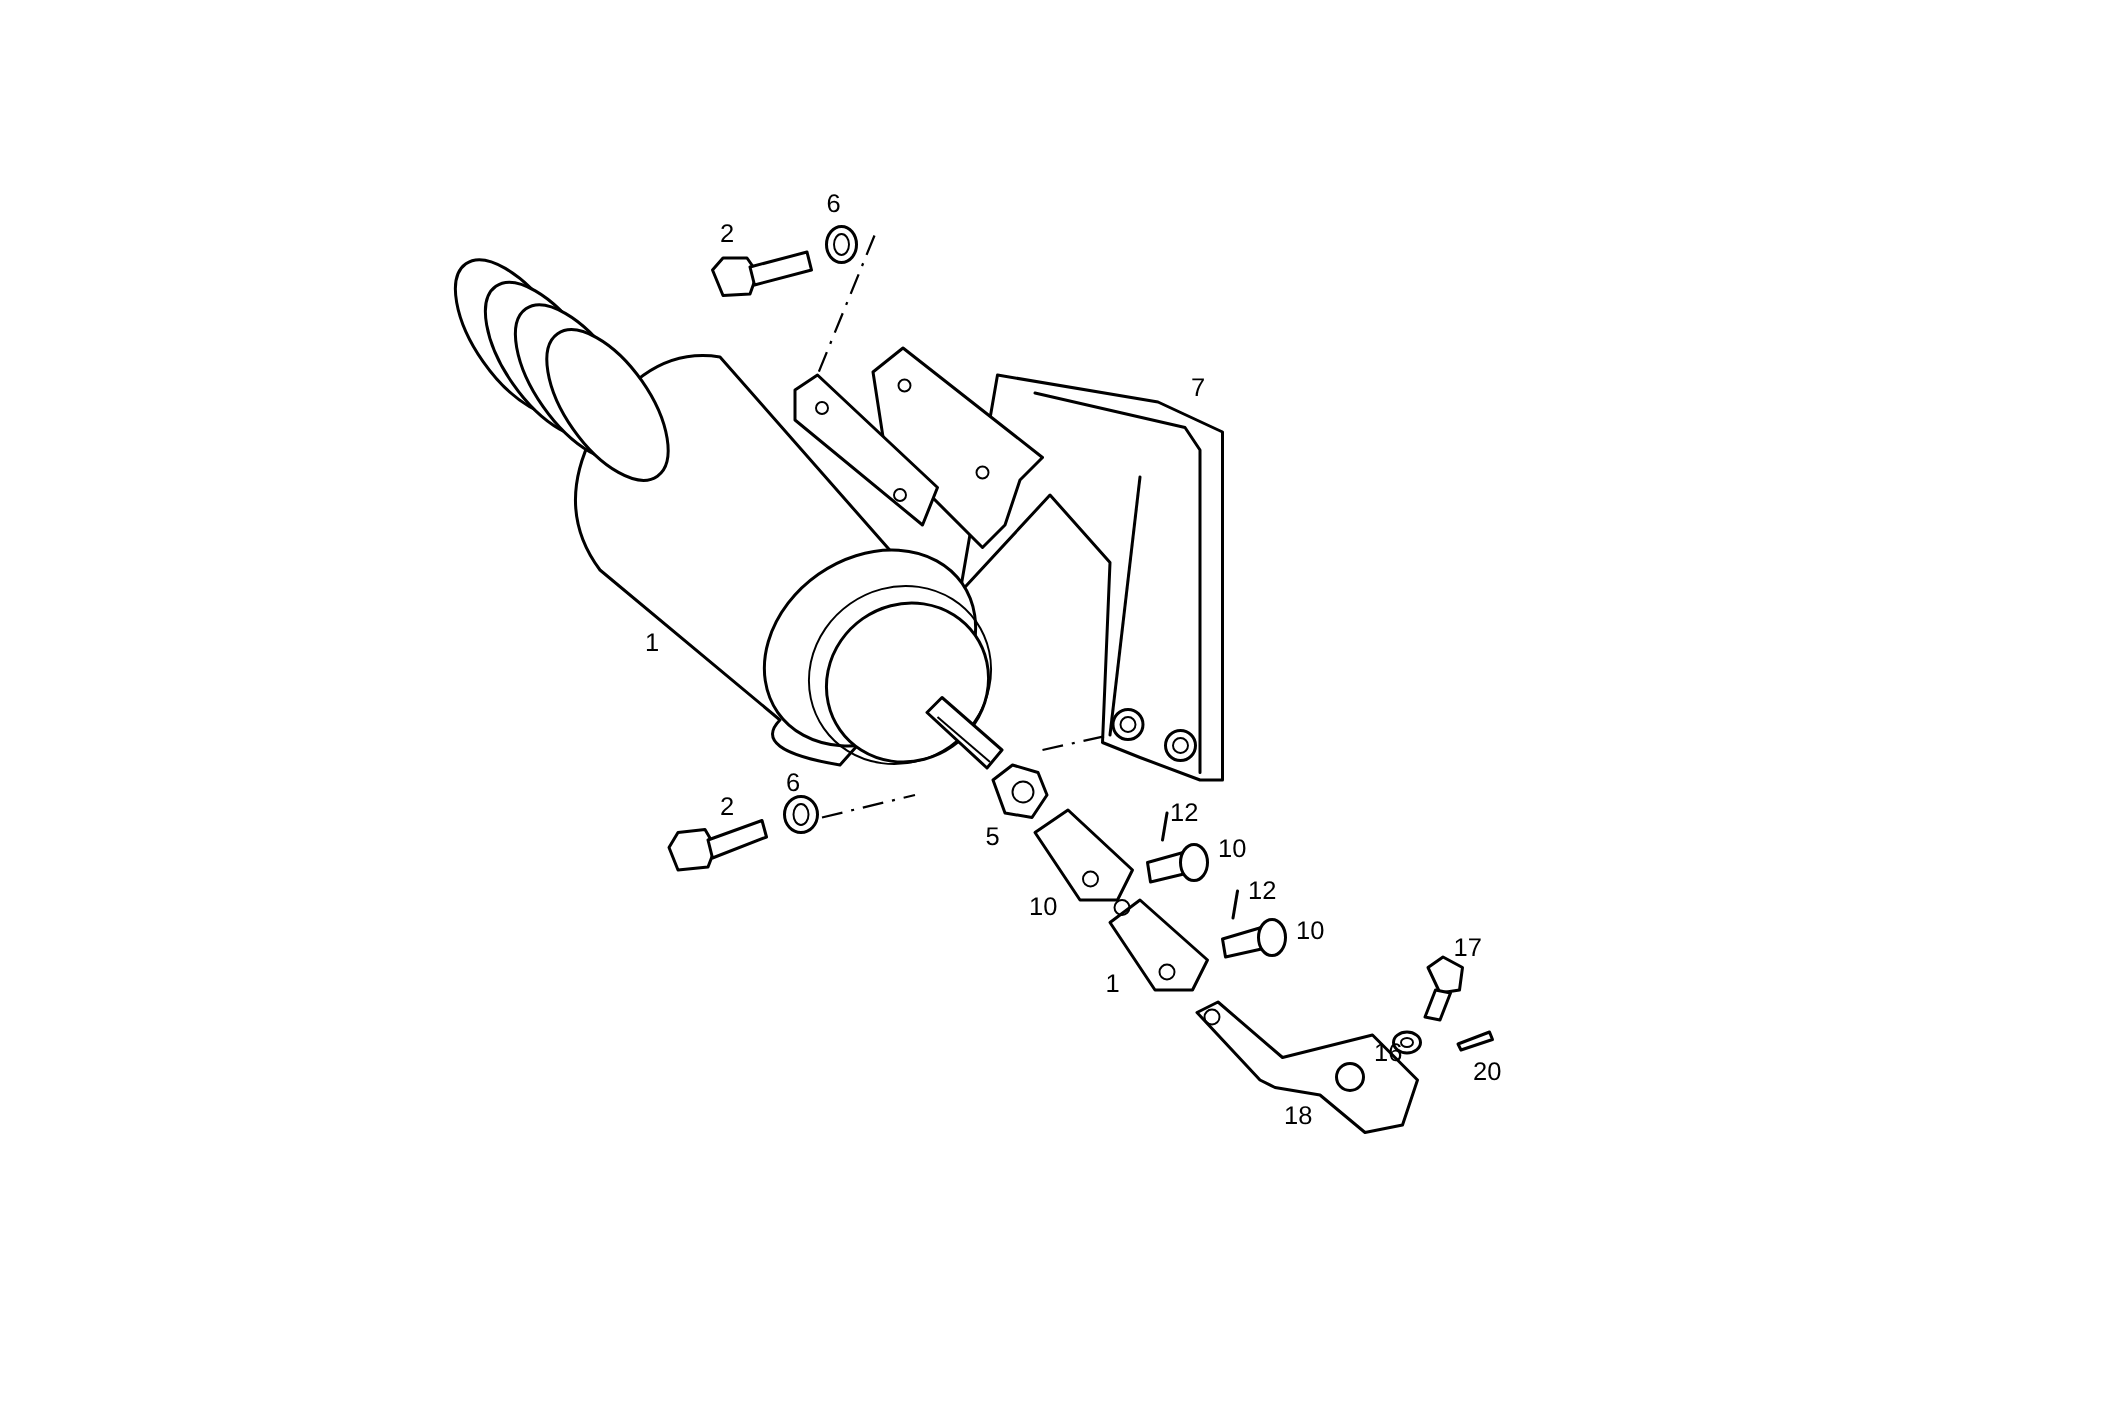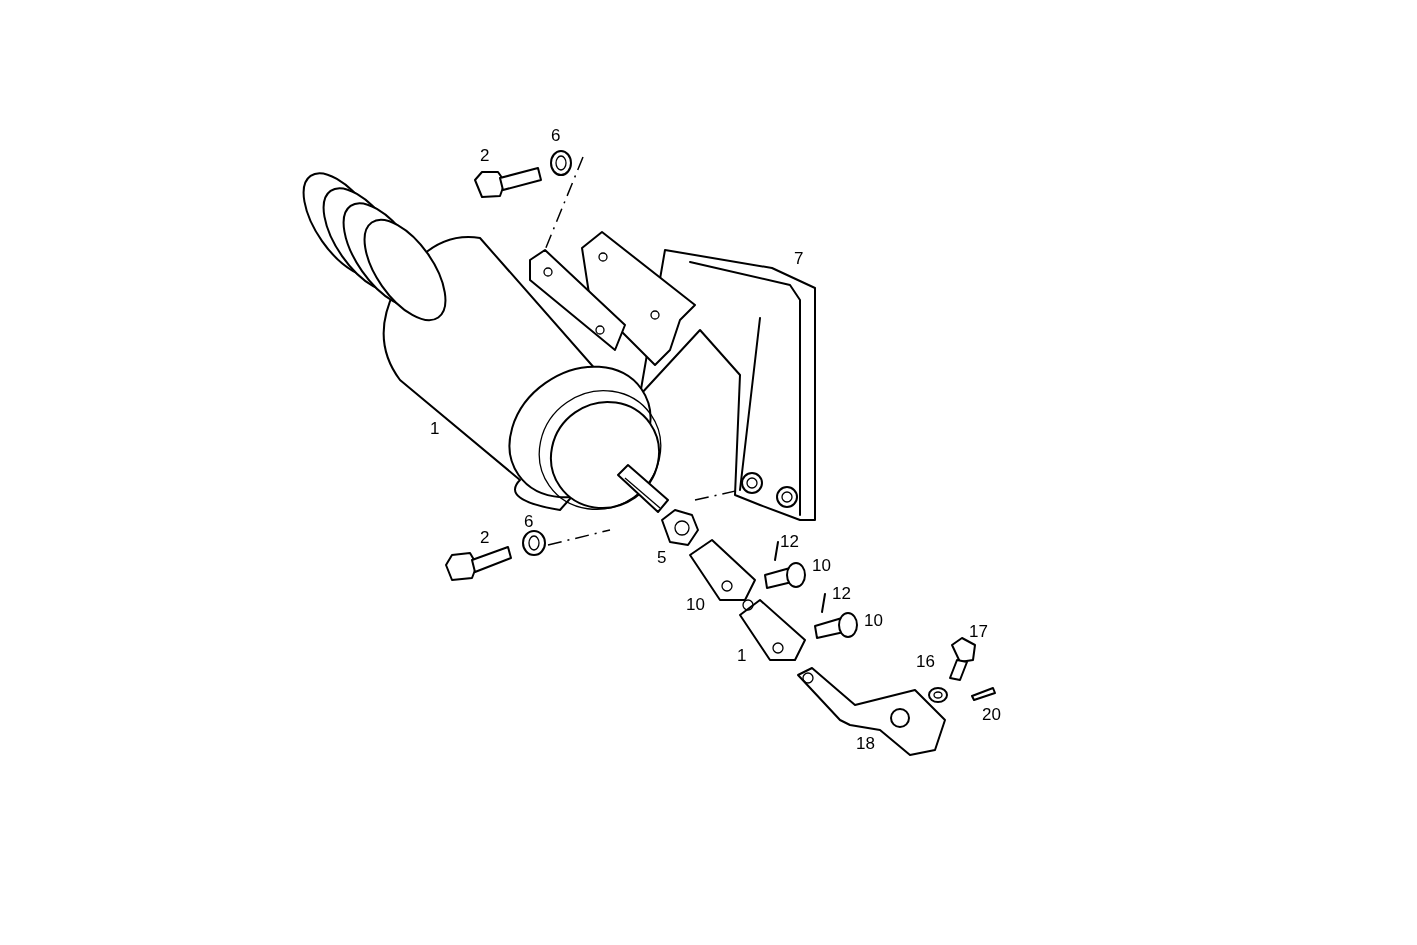--- a/index.html
+++ b/index.html
@@ -119,16 +119,16 @@
   <span class="callout" style="left:480px;top:529px">2</span>
   <span class="callout" style="left:524px;top:513px">6</span>
   <span class="callout" style="left:657px;top:549px">5</span>
   <span class="callout" style="left:780px;top:533px">12</span>
   <span class="callout" style="left:812px;top:557px">10</span>
   <span class="callout" style="left:686px;top:596px">10</span>
   <span class="callout" style="left:832px;top:585px">12</span>
   <span class="callout" style="left:864px;top:612px">10</span>
   <span class="callout" style="left:737px;top:647px">1</span>
   <span class="callout" style="left:969px;top:623px">17</span>
-  <span class="callout" style="left:916px;top:653px">16</span>
+  <span class="callout" style="left:916px;top:693px">16</span>
   <span class="callout" style="left:982px;top:706px">20</span>
   <span class="callout" style="left:856px;top:735px">18</span>
 </div>
 
 </body></html>

